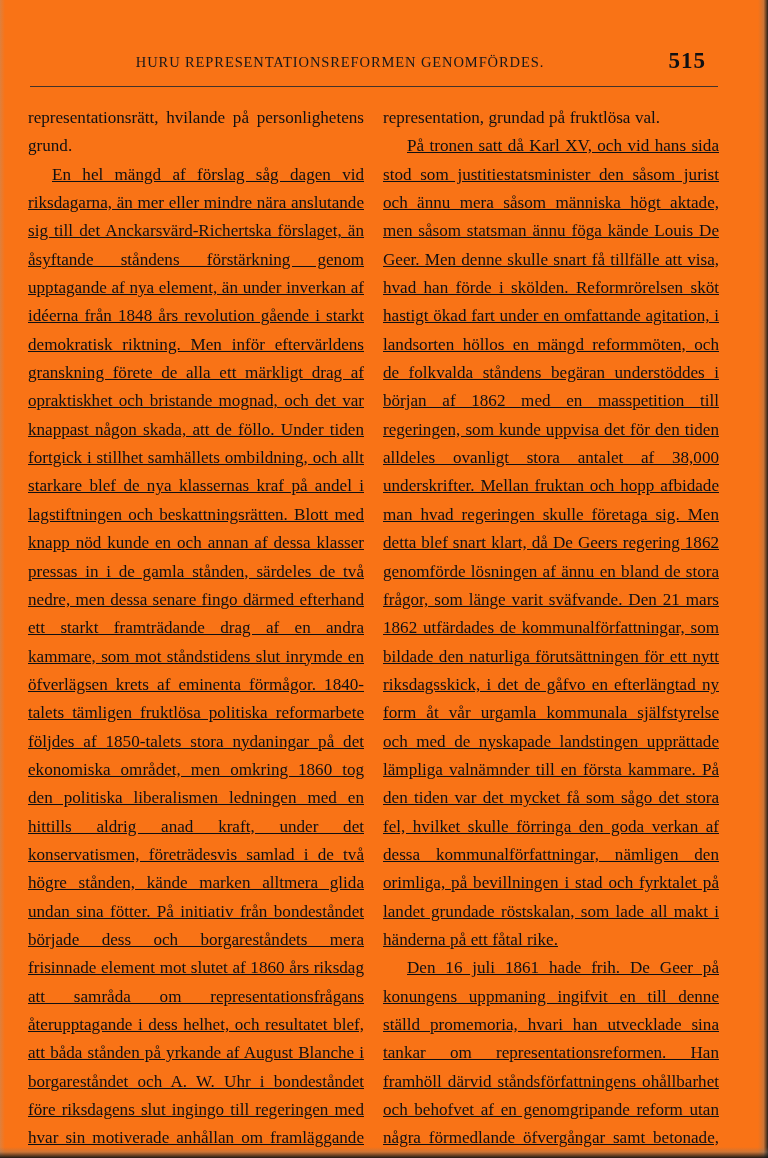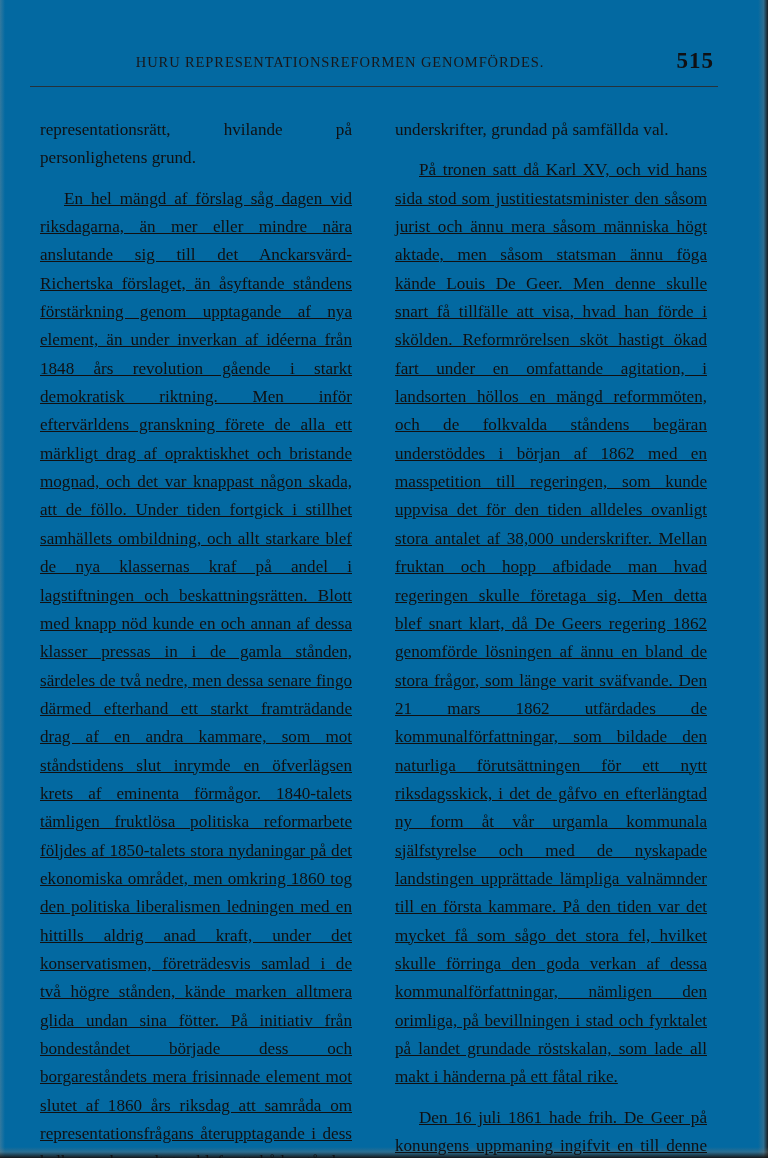--- a/index.html
+++ b/index.html
@@ -9,21 +9,21 @@
     background: #ffffff;
   }
   body {
     font-family: "Liberation Serif", "DejaVu Serif", serif;
   }
 
   .page {
     position: relative;
     width: 768px;
     height: 1158px;
-    background: #0369a1;
+    background: #f97316;
     overflow: hidden;
     box-sizing: border-box;
   }
 
   
   .scan-edge-right {
     position: absolute;
     top: 0;
     right: 0;
     width: 10px;
@@ -65,21 +65,21 @@
     width: 620px;
     text-align: center;
     font-size: 14.5px;
     letter-spacing: 0.9px;
     color: #18171a;
     white-space: nowrap;
     font-variant: small-caps;
   }
   .head-folio {
     position: absolute;
-    right: 4px;
+    right: 12px;
     top: -6px;
     font-size: 23px;
     font-weight: 600;
     color: #101013;
     letter-spacing: 1px;
     font-family: "Liberation Serif", "DejaVu Serif", serif;
   }
   .head-rule {
     position: absolute;
     left: 30px;
@@ -96,21 +96,21 @@
     left: 28px;
     top: 104px;
     width: 692px;
     display: flex;
     gap: 19px;
   }
   .column {
     width: 336px;
   }
   .column p {
-    margin: 12px;
+    margin: 0;
     font-size: 17.1px;
     line-height: 28.35px;
     color: #101012;
     text-align: justify;
     text-align-last: left;
     hyphens: none;
     word-spacing: 0.2px;
   }
   .column p.indent {
     text-indent: 24px;
@@ -133,19 +133,19 @@
   <div class="head-rule"></div>
 
   <div class="columns">
 
     <div class="column">
       <p>representationsrätt, hvilande på personlighetens grund.</p>
       <p class="indent">En hel mängd af förslag såg dagen vid riksdagarna, än mer eller mindre nära anslutande sig till det Anckarsvärd-Richertska förslaget, än åsyftande ståndens förstärkning genom upptagande af nya element, än under inverkan af idéerna från 1848 års revolution gående i starkt demokratisk riktning. Men inför eftervärldens granskning förete de alla ett märkligt drag af opraktiskhet och bristande mognad, och det var knappast någon skada, att de föllo. Under tiden fortgick i stillhet samhällets ombildning, och allt starkare blef de nya klassernas kraf på andel i lagstiftningen och beskattningsrätten. Blott med knapp nöd kunde en och annan af dessa klasser pressas in i de gamla stånden, särdeles de två nedre, men dessa senare fingo därmed efterhand ett starkt framträdande drag af en andra kammare, som mot ståndstidens slut inrymde en öfverlägsen krets af eminenta förmågor. 1840-talets tämligen fruktlösa politiska reformarbete följdes af 1850-talets stora nydaningar på det ekonomiska området, men omkring 1860 tog den politiska liberalismen ledningen med en hittills aldrig anad kraft, under det konservatismen, företrädesvis samlad i de två högre stånden, kände marken alltmera glida undan sina fötter. På initiativ från bondeståndet började dess och borgareståndets mera frisinnade element mot slutet af 1860 års riksdag att samråda om representationsfrågans återupptagande i dess helhet, och resultatet blef, att båda stånden på yrkande af August Blanche i borgareståndet och A. W. Uhr i bondeståndet före riksdagens slut ingingo till regeringen med hvar sin motiverade anhållan om framläggande af ett fullständigt förslag till ståndsförfattningens upphörande och bildandet af en ny</p>
     </div>
 
     <div class="column">
-      <p>underskrifter, grundad på samfällda val.</p>
+      <p>representation, grundad på fruktlösa val.</p>
       <p class="indent">På tronen satt då Karl XV, och vid hans sida stod som justitiestatsminister den såsom jurist och ännu mera såsom människa högt aktade, men såsom statsman ännu föga kände Louis De Geer. Men denne skulle snart få tillfälle att visa, hvad han förde i skölden. Reformrörelsen sköt hastigt ökad fart under en omfattande agitation, i landsorten höllos en mängd reformmöten, och de folkvalda ståndens begäran understöddes i början af 1862 med en masspetition till regeringen, som kunde uppvisa det för den tiden alldeles ovanligt stora antalet af 38,000 underskrifter. Mellan fruktan och hopp afbidade man hvad regeringen skulle företaga sig. Men detta blef snart klart, då De Geers regering 1862 genomförde lösningen af ännu en bland de stora frågor, som länge varit sväfvande. Den 21 mars 1862 utfärdades de kommunalförfattningar, som bildade den naturliga förutsättningen för ett nytt riksdagsskick, i det de gåfvo en efterlängtad ny form åt vår urgamla kommunala själfstyrelse och med de nyskapade landstingen upprättade lämpliga valnämnder till en första kammare. På den tiden var det mycket få som sågo det stora fel, hvilket skulle förringa den goda verkan af dessa kommunalförfattningar, nämligen den orimliga, på bevillningen i stad och fyrktalet på landet grundade röstskalan, som lade all makt i händerna på ett fåtal rike.</p>
       <p class="indent">Den 16 juli 1861 hade frih. De Geer på konungens uppmaning ingifvit en till denne ställd promemoria, hvari han utvecklade sina tankar om representationsreformen. Han framhöll därvid ståndsförfattningens ohållbarhet och behofvet af en genomgripande reform utan några förmedlande öfvergångar samt betonade, att han som justitiestatsminister funne</p>
     </div>
 
   </div>
 </div>
 
 </body></html>

